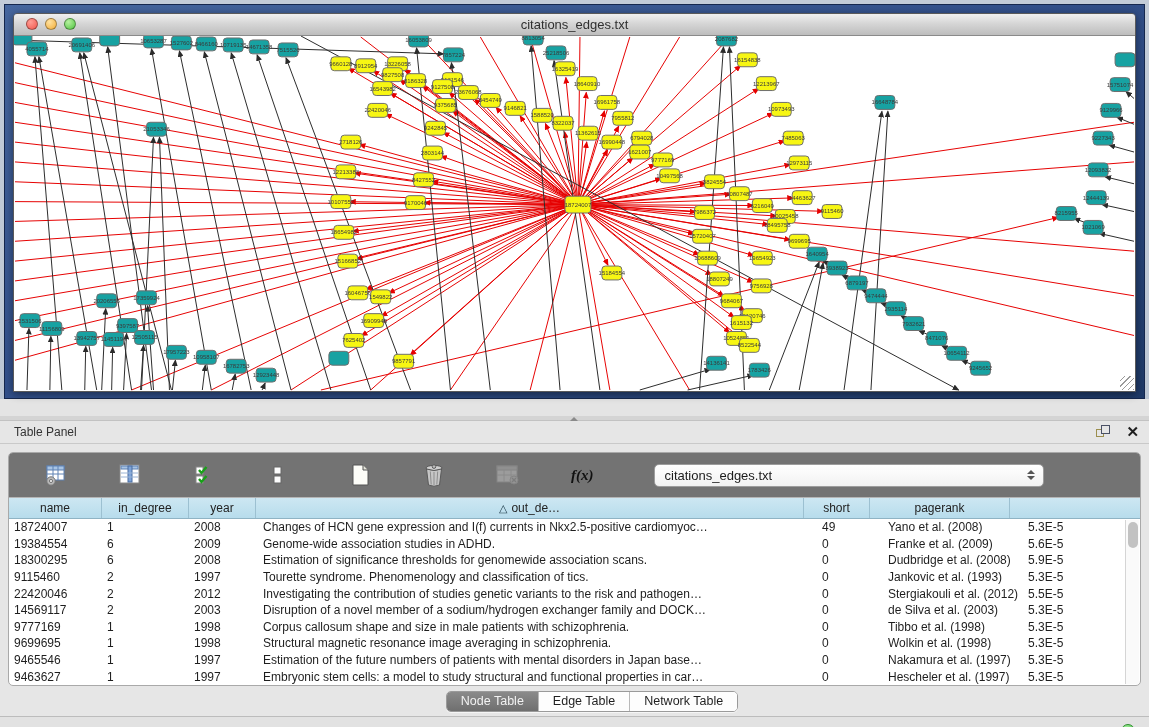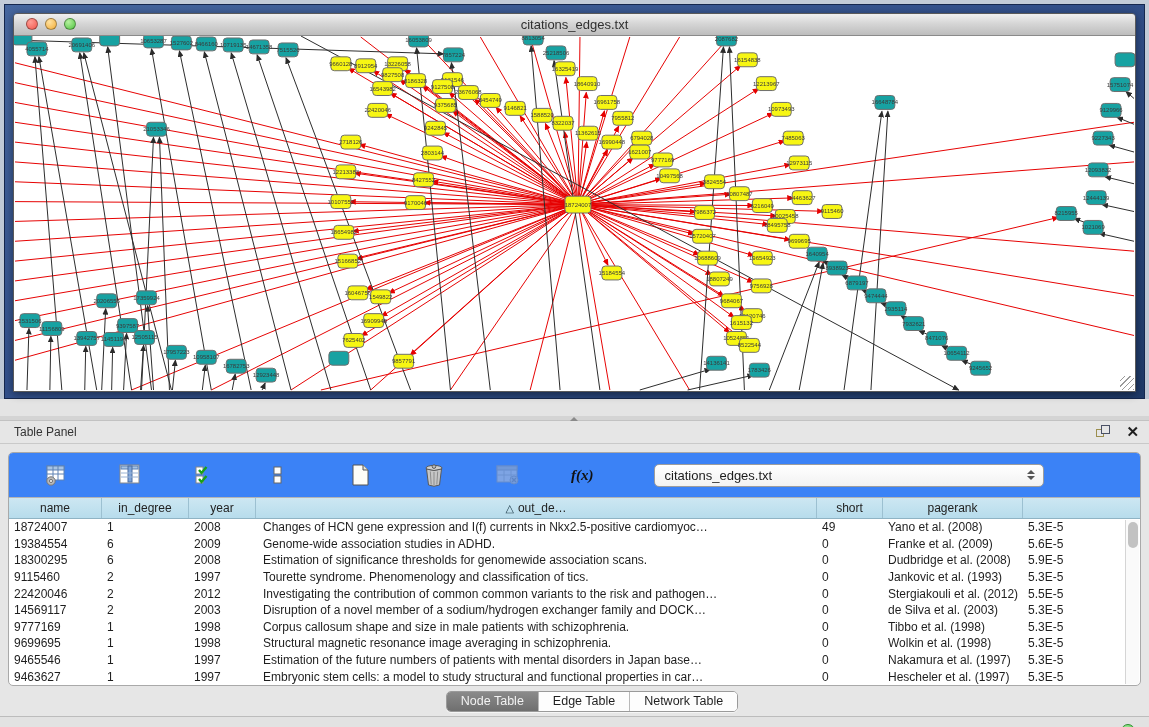--- a/index.html
+++ b/index.html
@@ -41,36 +41,36 @@
   .panel-title { font-size:12px; color:#333; }
   .panel-header .spacer { flex:1; }
   .float-icon { width:16px; height:14px; position:relative; margin-right:14px; cursor:pointer; }
   .float-icon .back  { position:absolute; left:0; top:4px; width:8px; height:8px; border:1px solid #9c8f4e; }
   .float-icon .front { position:absolute; left:5px; top:0; width:9px; height:9px; border:1px solid #4a5165; background:#e6e6e6; }
   .close-icon { font-size:15px; font-weight:bold; color:#1d1d1d; line-height:14px; cursor:pointer; }
 
   .tbl-container { margin:8px 8px 0 8px; height:234px; background:#ffffff;
              border:1px solid #a9a9a9; border-radius:5px; overflow:hidden;
              display:flex; flex-direction:column; }
-  .toolbar { height:44px; flex:0 0 44px; background:#3b82f6; display:flex; align-items:center; padding-left:34px;gap:40px; }
+  .toolbar { height:44px; flex:0 0 44px; background:#737373; display:flex; align-items:center; padding-left:34px;gap:40px; }
   .tb-icon { width:26px; height:26px; margin-right:8px; display:flex; align-items:center; justify-content:center; cursor:pointer; }
   .tb-icon svg { display:block; }
   .tb-icon.disabled { opacity:.45; cursor:default; }
   .fx-icon { font-family:"Liberation Serif", serif; font-style:italic; font-weight:bold; font-size:15px; color:#111; margin:0 10px 0 2px; }
   .dropdown { width:390px; height:23px; margin-left:10px; background:linear-gradient(180deg,#ffffff,#f2f2f2);
              border:1px solid #9d9d9d; border-radius:5px; display:flex; align-items:center;
              padding:0 6px 0 10px; font-size:13px; color:#1c1c1c; cursor:pointer; }
   .dropdown .dd-label { flex:1; overflow:hidden; white-space:nowrap; }
   .dd-arrows { display:flex; flex-direction:column; gap:2px; align-items:center; padding-right:2px; }
   .dd-arrows i { display:block; width:0; height:0; border-left:4px solid transparent; border-right:4px solid transparent; }
   .dd-arrows i.up { border-bottom:4px solid #555; }
   .dd-arrows i.down { border-top:4px solid #555; }
 
   .tbl { flex:1; display:flex; flex-direction:column; border-top:1px solid #b5b5b5; position:relative; }
-  .tbl-head { display:grid; grid-template-columns:93px 87px 67px minmax(0,1fr) 66px 140px 102px; padding-right:15px;
+  .tbl-head { display:grid; grid-template-columns:93px 87px 67px minmax(0,1fr) 66px 140px 102px; padding-right:28px;
              background:linear-gradient(180deg,#cde7f2,#b7dcec); border-bottom:1px solid #8fb3c4; height:21px; flex:0 0 21px; }
   .th { font-size:12px; color:#222; display:flex; align-items:center; justify-content:center;
              border-right:1px solid #9cc0d1; overflow:hidden; white-space:nowrap; cursor:pointer; }
   .th .sort { font-size:11px; margin-right:4px; color:#23404f; }
   .tbl-rows { flex:1; overflow:hidden; padding-right:15px; }
   .tr { display:grid; grid-template-columns:93px 87px 67px minmax(0,1fr) 66px 140px 102px; height:16.6px; cursor:default; }
   .td { font-size:12px; color:#1e1e1e; padding-left:5px; white-space:nowrap; overflow:hidden; display:flex; align-items:center; }
   .td.c-title { padding-left:7px; }
   .tbl-scroll { position:absolute; right:1px; top:22px; bottom:1px; width:14px; background:#fafafa; border-left:1px solid #d5d5d5; }
   .tbl-scroll .thumb { position:absolute; left:1.5px; top:2px; width:10px; height:26px; background:#c2c2c2; border-radius:6px; cursor:pointer; }
@@ -863,21 +863,21 @@
             <div class="td c-year">1997</div>
             <div class="td c-title">Tourette syndrome. Phenomenology and classification of tics.</div>
             <div class="td c-out_degree">0</div>
             <div class="td c-short">Jankovic et al. (1993)</div>
             <div class="td c-pagerank">5.3E-5</div>
           </div>
           <div class="tr">
             <div class="td c-name">22420046</div>
             <div class="td c-in_degree">2</div>
             <div class="td c-year">2012</div>
-            <div class="td c-title">Investigating the contribution of common common variants to the risk and pathogen…</div>
+            <div class="td c-title">Investigating the contribution of studies genetic variants to the risk and pathogen…</div>
             <div class="td c-out_degree">0</div>
             <div class="td c-short">Stergiakouli et al. (2012)</div>
             <div class="td c-pagerank">5.5E-5</div>
           </div>
           <div class="tr">
             <div class="td c-name">14569117</div>
             <div class="td c-in_degree">2</div>
             <div class="td c-year">2003</div>
             <div class="td c-title">Disruption of a novel member of a sodium/hydrogen exchanger family and DOCK…</div>
             <div class="td c-out_degree">0</div>

